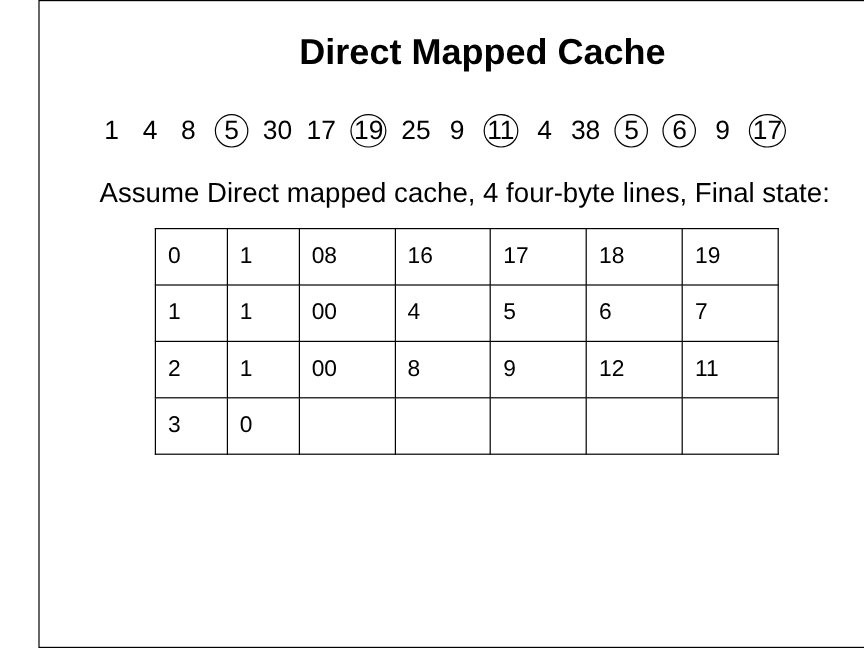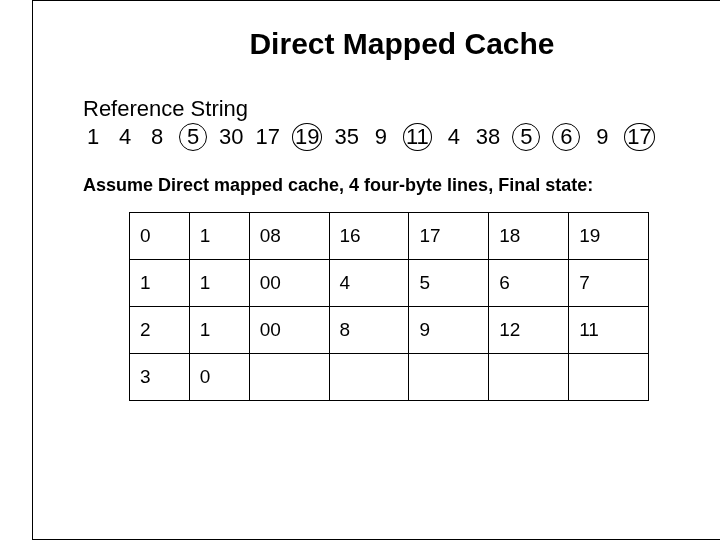--- a/index.html
+++ b/index.html
@@ -46,22 +46,22 @@
   }
   .circled {
     border: 1.5px solid #000;
     border-radius: 50%;
     min-width: 28px;
     height: 28px;
     padding: 0 2px;
     box-sizing: border-box;
   }
   .assume {
-    font-size: 18px;
-    font-weight: bold;
+    font-size: 23px;
+    font-weight: normal;
     margin-bottom: 16px;
   }
   table.cache {
     border-collapse: collapse;
     margin-left: 46px;
     width: 520px;
   }
   table.cache th, table.cache td {
     border: 1.5px solid #000;
     padding: 10px 10px;
@@ -80,30 +80,29 @@
   .col-b    { width: 72px; }
 </style>
 </head>
 <body>
 
 <div class="slide">
 
   <div class="title">Direct Mapped Cache</div>
 
   <div class="refstring-block">
-    <div>Reference String</div>
     <div class="refrow">
       <span class="refitem">1</span>
       <span class="refitem">4</span>
       <span class="refitem">8</span>
       <span class="refitem circled">5</span>
       <span class="refitem">30</span>
       <span class="refitem">17</span>
       <span class="refitem circled">19</span>
-      <span class="refitem">35</span>
+      <span class="refitem">25</span>
       <span class="refitem">9</span>
       <span class="refitem circled">11</span>
       <span class="refitem">4</span>
       <span class="refitem">38</span>
       <span class="refitem circled">5</span>
       <span class="refitem circled">6</span>
       <span class="refitem">9</span>
       <span class="refitem circled">17</span>
     </div>
   </div>

